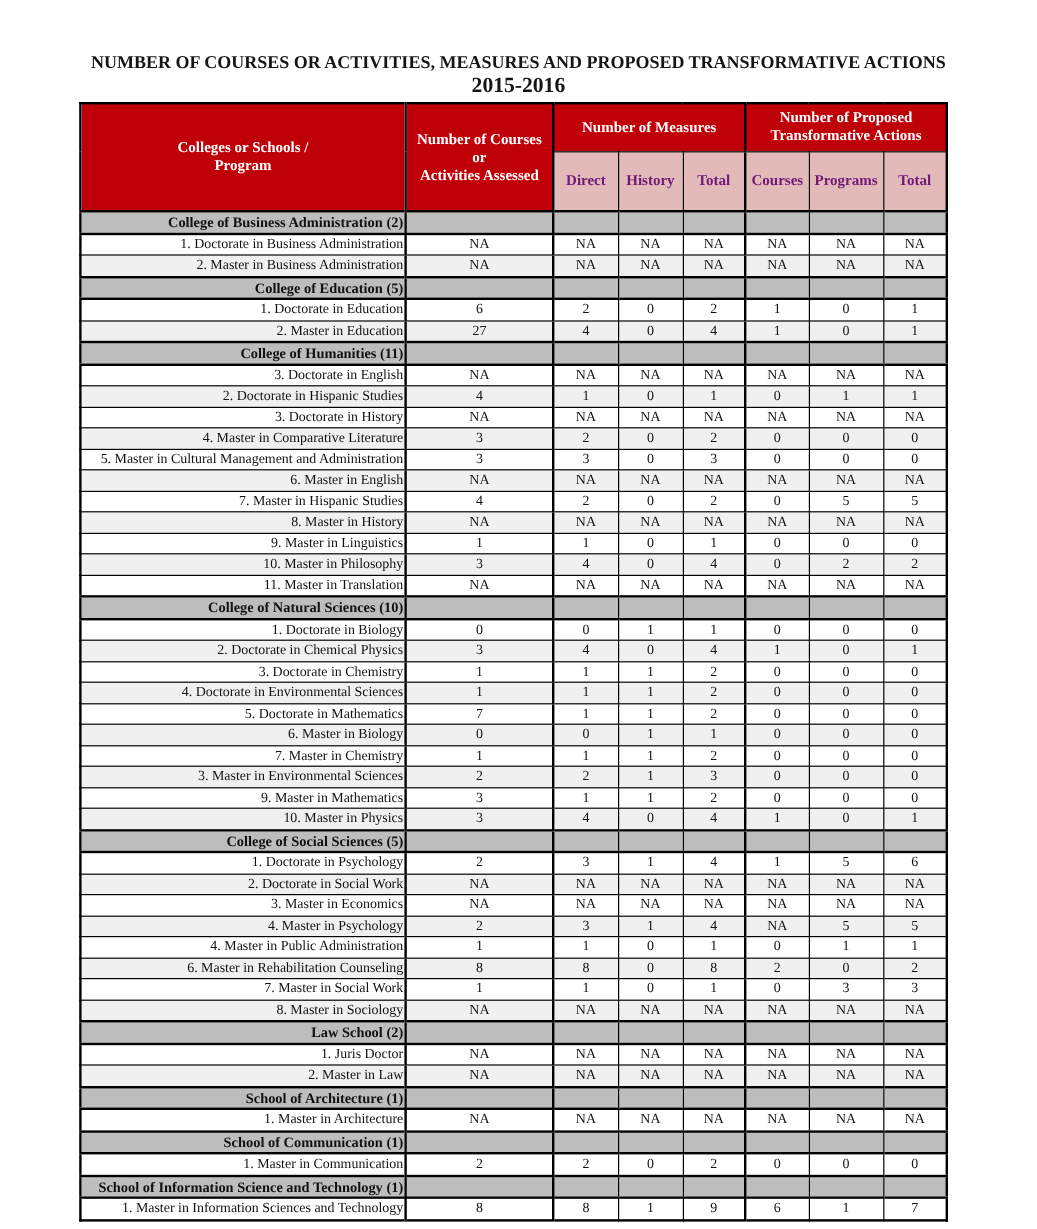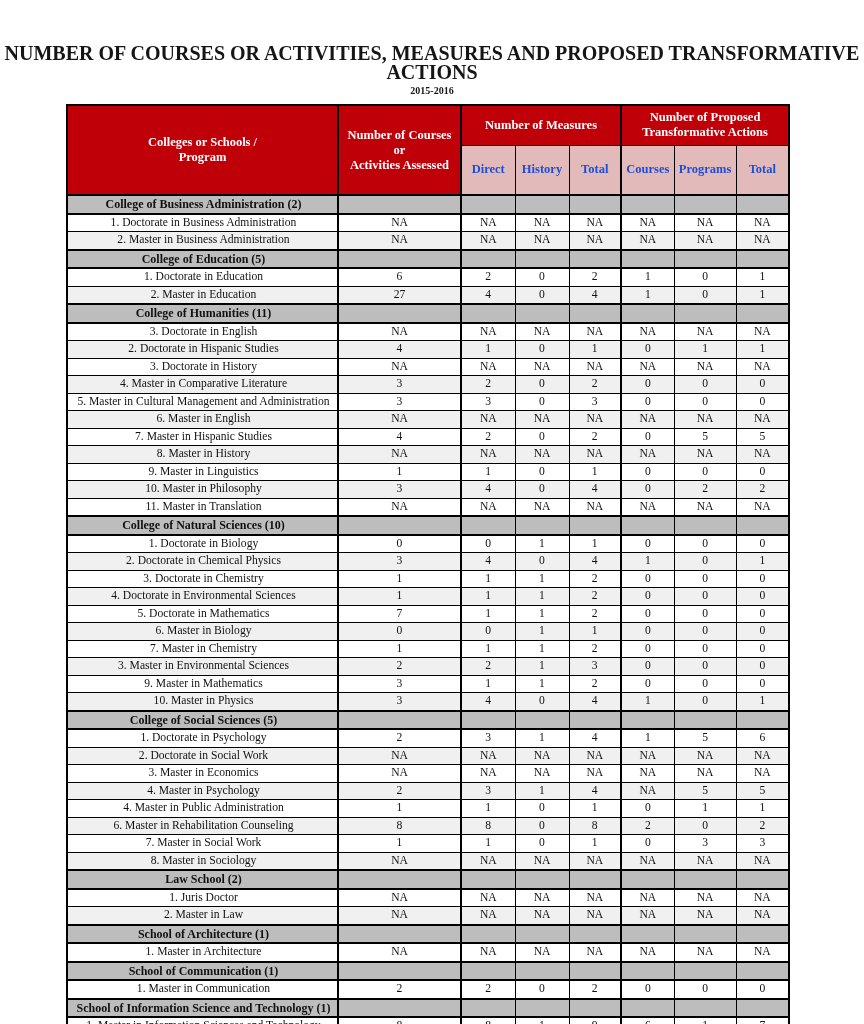--- a/index.html
+++ b/index.html
@@ -2,62 +2,62 @@
 <html><head>
 <meta charset="utf-8">
 <style>
   html,body { margin:0; padding:0; background:#ffffff; }
   .page {
     width:864px; height:1024px; background:#ffffff; overflow:hidden;
     font-family:"Liberation Serif", serif; color:#111;
   }
   .title-block { text-align:center; padding-top:44px; }
   .title-line1, .title-line2 {
-    font-weight:bold; font-size:20px; line-height:19px; color:#151515;
+    font-weight:bold; font-size:15px; line-height:19px; color:#151515;
   }
-  .title-line3 { font-weight:bold; font-size:10px; line-height:17px; color:#151515; }
+  .title-line3 { font-weight:bold; font-size:18px; line-height:17px; color:#151515; }
 
   table.report {
     border-collapse:collapse; table-layout:fixed;
     width:722px; margin:5px 0 0 66px;
     border:2px solid #000;
   }
   th, td { border:1px solid #000; overflow:hidden; white-space:nowrap; }
 
   
   col.c-prog { width:271px; }
   col.c-assessed { width:123px; }
   col.c-direct { width:54px; }
   col.c-indirect { width:54px; }
   col.c-mtotal { width:52px; }
   col.c-courses { width:53px; }
   col.c-programs { width:62px; }
   col.c-ptotal { width:53px; }
 
   thead th { font-weight:bold; text-align:center; vertical-align:middle; }
   th.red  { background:#C00008; color:#ffffff; font-size:12.5px; }
-  th.pink { background:#E3BABA; color:#1d4ed8; font-size:12.5px; }
+  th.pink { background:#E3BABA; color:#701a75; font-size:12.5px; }
   th.wrap { white-space:normal; padding:2px 6px; line-height:15px; }
   .br2 { border-right-width:2px !important; }
   tr.hrow1 { height:40px; }
   tr.hrow2 { height:50px; }
 
   
   tbody td:nth-child(1), tbody td:nth-child(2), tbody td:nth-child(5) {
     border-right-width:2px;
   }
 
   tr.section td {
     background:#BDBDBD; font-weight:bold; font-size:12px;
     border-top:2px solid #000; border-bottom:2px solid #000;
     height:14.5px; line-height:14px;
   }
   tr.data td { height:14.5px; line-height:14px; font-size:11.6px; background:#ffffff; }
   tr.data.alt td { background:#F0F0F0; }
-  td.prog { text-align:center; padding-left:3px; }
+  td.prog { text-align:right; padding-left:3px; }
   td.num { text-align:center; }
 </style>
 </head>
 <body>
 
 <div class="page">
   <div class="title-block">
     <div class="title-line1">NUMBER OF COURSES OR ACTIVITIES, MEASURES AND PROPOSED TRANSFORMATIVE ACTIONS</div>
     <div class="title-line3">2015-2016</div>
   </div>

